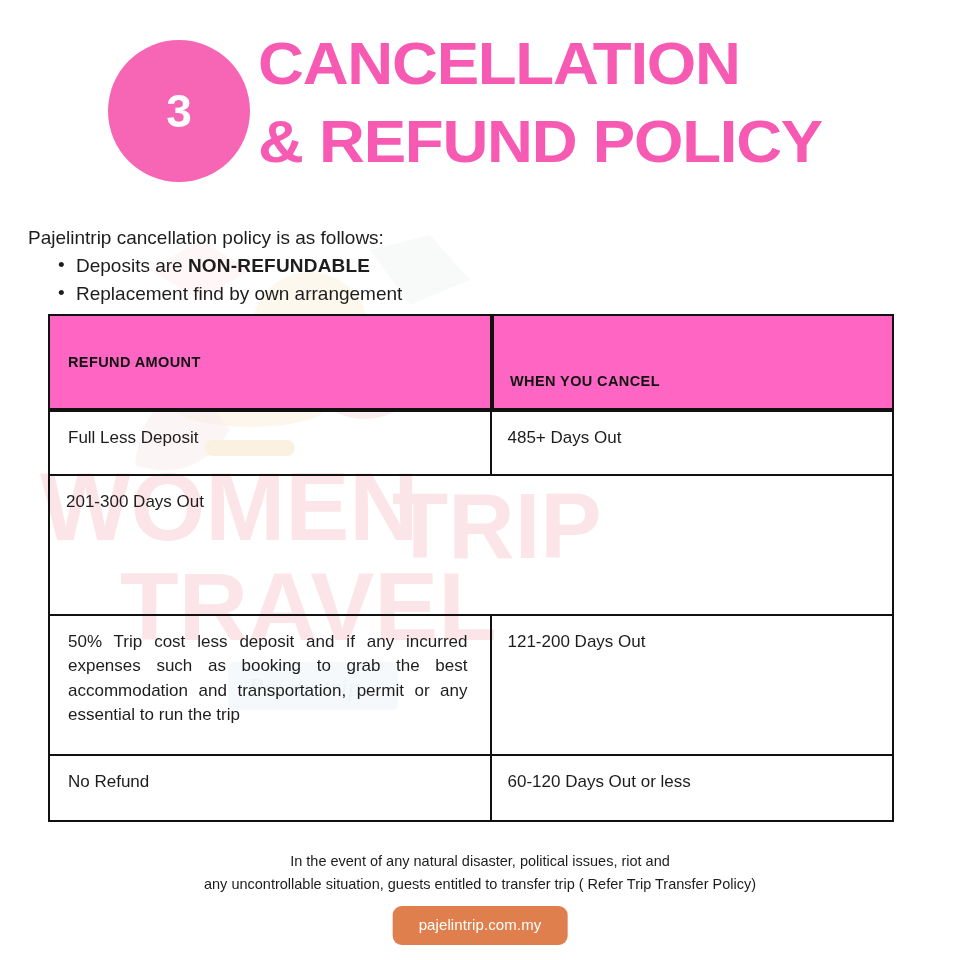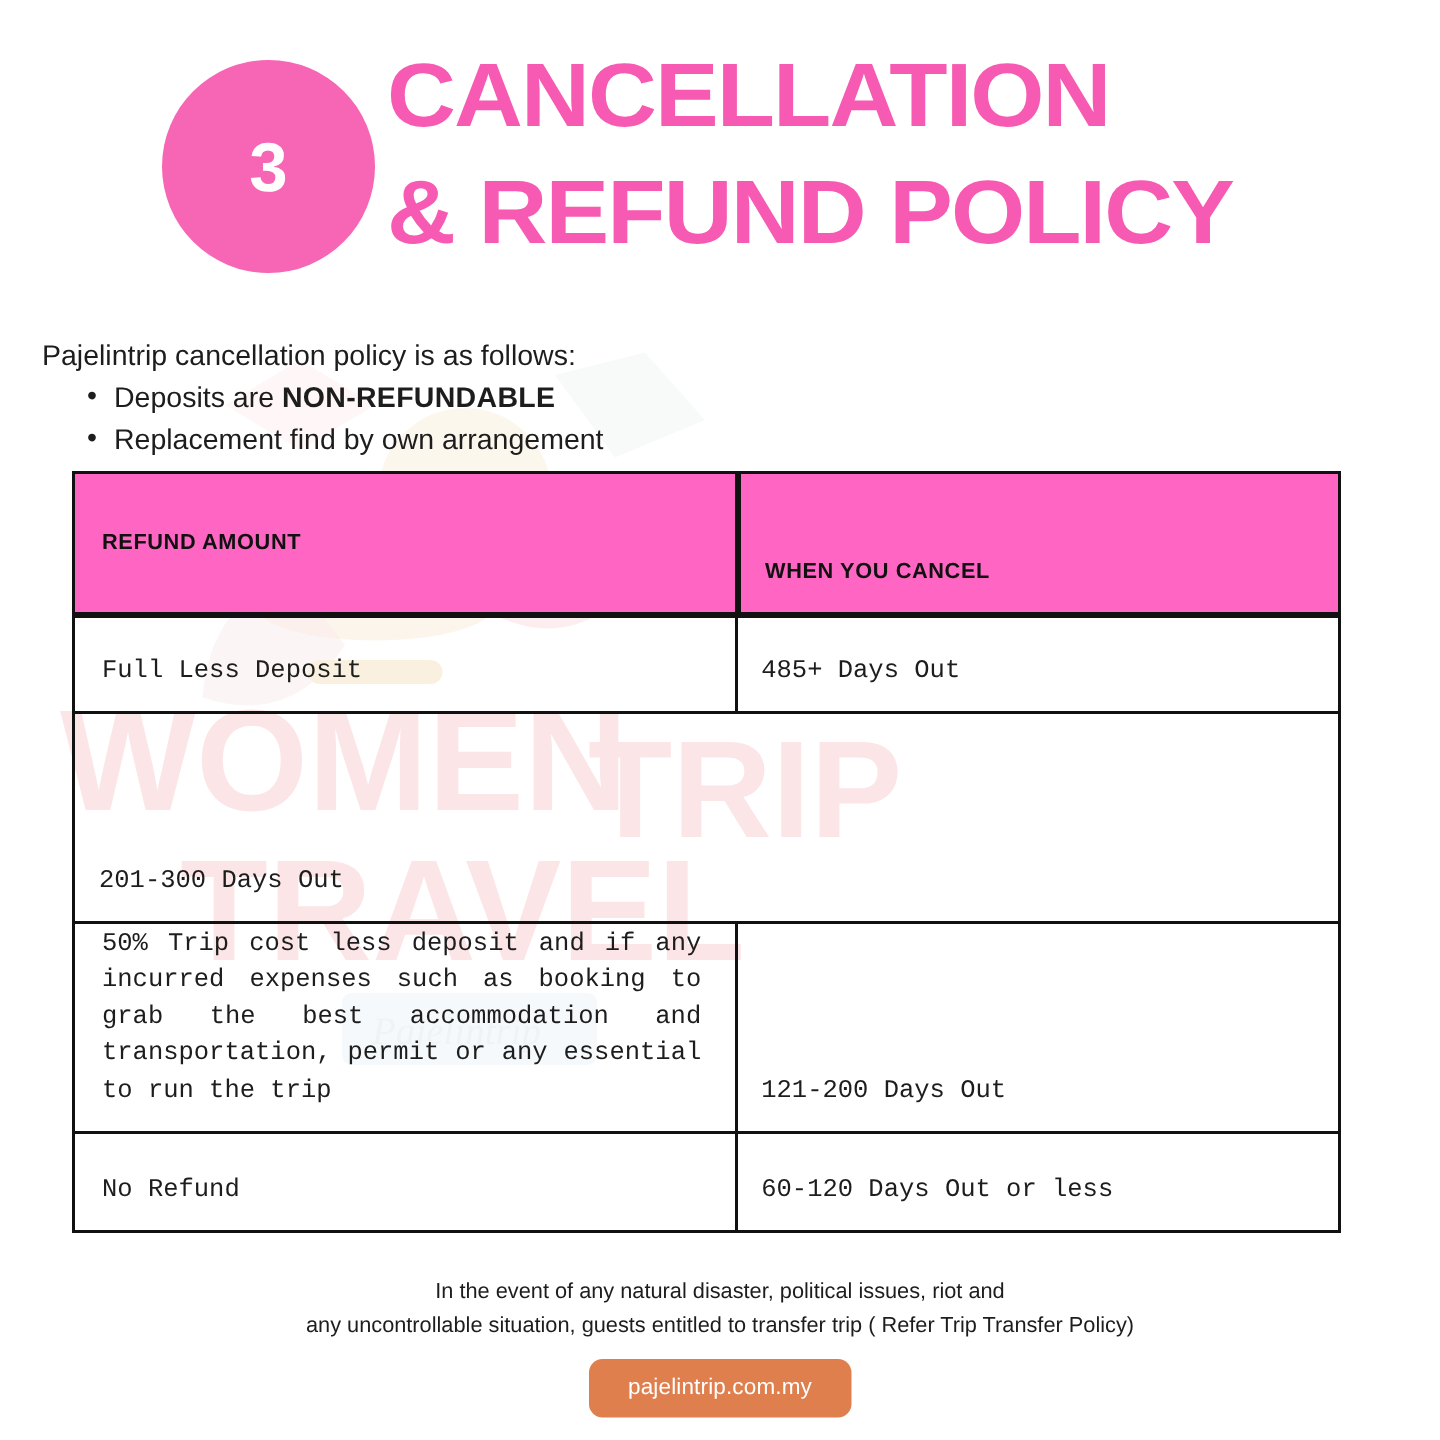--- a/index.html
+++ b/index.html
@@ -137,22 +137,21 @@
     display: flex;
     border-left: 2.5px solid #111111;
     border-right: 2.5px solid #111111;
     border-bottom: 2.5px solid #111111;
     box-sizing: border-box;
   }
   .tbody-row.first { border-top: 2.5px solid #111111; }
   .td {
     box-sizing: border-box;
     display: flex;
-    align-items: flex-end;
-    font-family: Liberation Mono, monospace;
+    align-items: flex-start;
   }
   .td.col-a {
     width: 441.5px;
     border-right: 2.5px solid #111111;
     padding: 14px 22px 14px 18px;
   }
   .td.col-b {
     width: 399.5px;
     padding: 14px 16px;
   }

